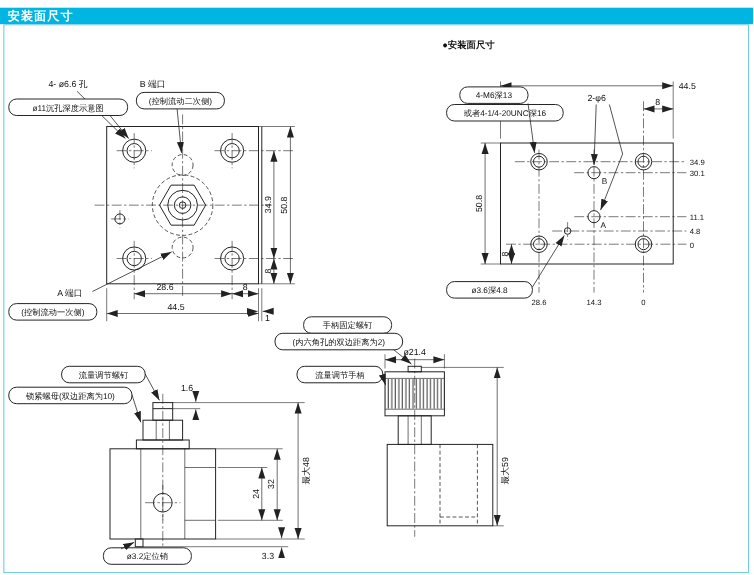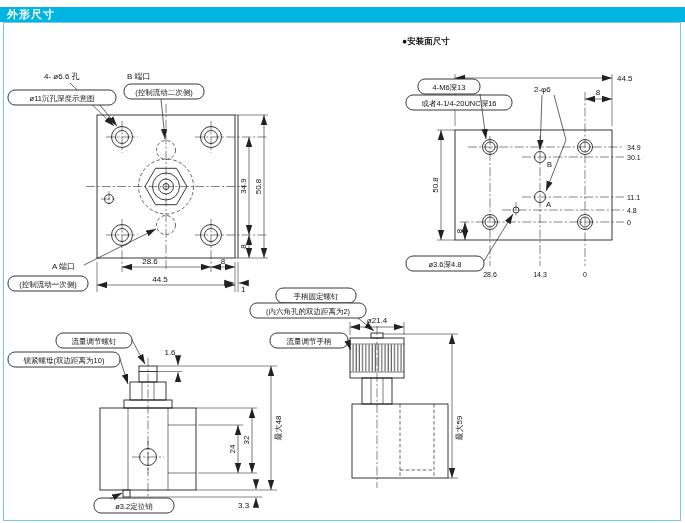--- a/index.html
+++ b/index.html
@@ -22,21 +22,21 @@
   .tx{font-size:8px;}
   .t7{font-size:7px;}
   .t75{font-size:7.5px;}
   .tb{font-size:8.5px;font-weight:bold;}
 </style>
 </head>
 <body>
 
 <div class="page">
   <div class="topbar" style="background: rgb(0, 181, 226);">
-    <span>外形尺寸</span>
+    <span>安装面尺寸</span>
   </div>
   <div class="frame" style="border-color: rgb(116, 204, 228);"></div>
 
   <svg width="685" height="523" viewBox="0 0 685 523">
     <defs>
       <marker id="arr" viewBox="0 0 10 8" refX="10" refY="4" markerWidth="10" markerHeight="8" markerUnits="userSpaceOnUse" orient="auto-start-reverse">
         <path d="M0,0.8 L10,4 L0,7.2 Z" fill="#222"></path>
       </marker>
       <pattern id="hatch" patternUnits="userSpaceOnUse" width="5" height="5" patternTransform="rotate(45)">
         <line x1="1" y1="0" x2="1" y2="5" stroke="#555" stroke-width="0.8"></line>

